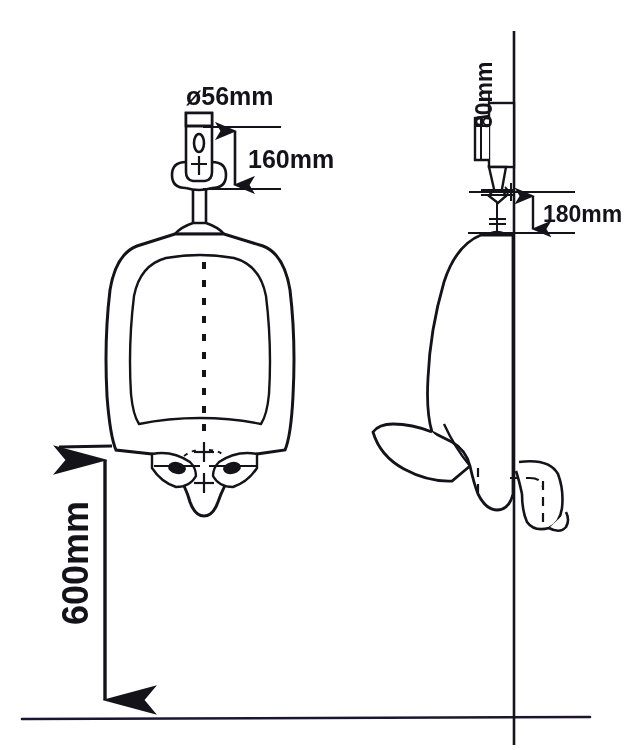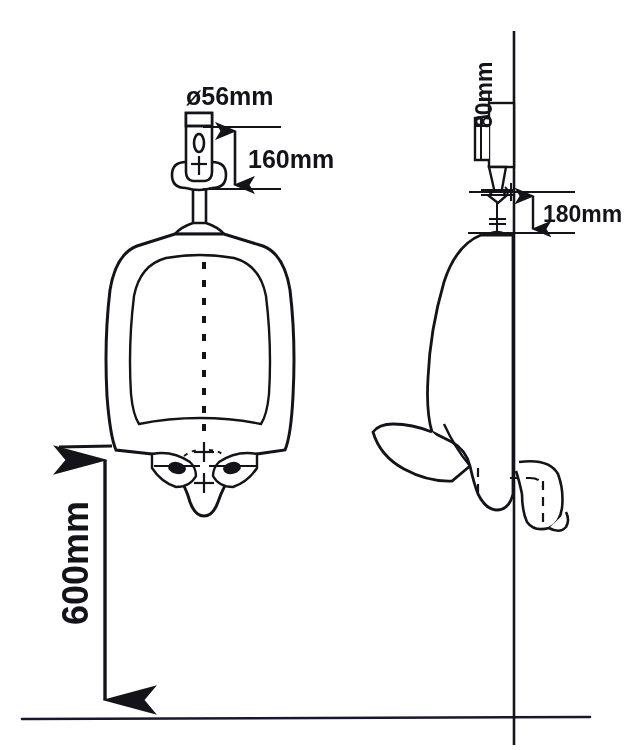--- a/index.html
+++ b/index.html
@@ -9,20 +9,21 @@
   }
   body {
     font-family: "Liberation Sans", sans-serif;
   }
   #drawing-root {
     position: relative;
     width: 626px;
     height: 750px;
     background: #ffffff;
     overflow: hidden;
+    border-radius: 16px;
   }
   #drawing-svg {
     position: absolute;
     left: 0;
     top: 0;
     width: 626px;
     height: 750px;
     display: block;
   }
   .dim-text {

